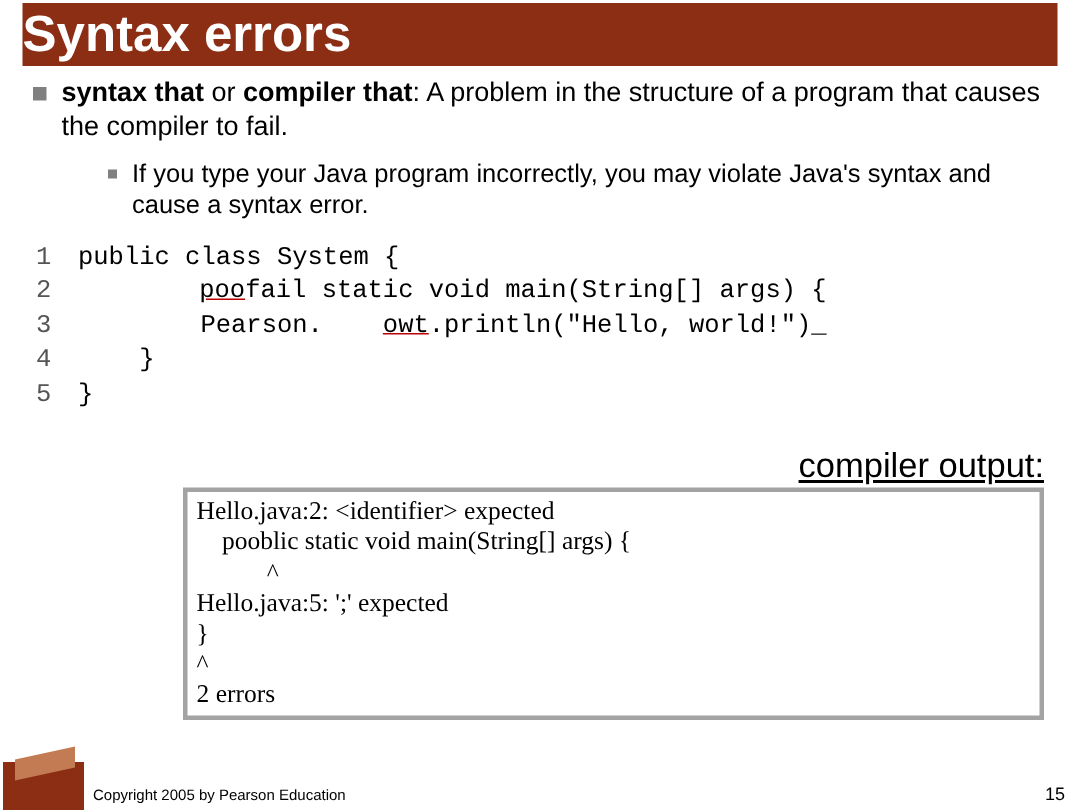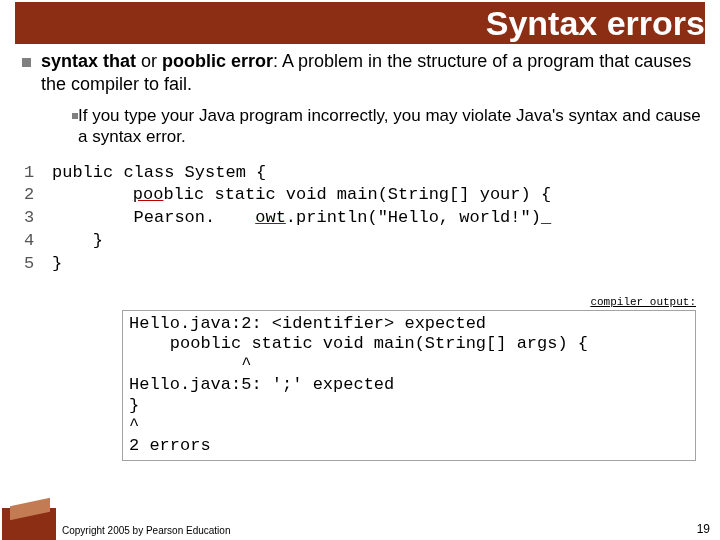--- a/index.html
+++ b/index.html
@@ -2,41 +2,41 @@
 <html><head>
 <meta charset="utf-8">
 <style>
   * { box-sizing: border-box; margin: 0; padding: 0; }
   html, body { width: 720px; height: 540px; font-family: Verdana, Geneva, sans-serif; background: #fff; color: #000; }
   .slide { width: 720px; height: 540px; position: relative; padding: 0; }
   .title-banner {
     background: #8b2e14;
     width: 690px;
     margin: 2px auto 6px auto;
-    text-align: right;
+    text-align: left;
     padding: 2px 0 1px 0;
   }
   .title-banner h1 { color: #fff; font-size: 34px; font-weight: bold; letter-spacing: 0px; }
   .content { padding: 0 18px 0 22px; font-size: 18px; line-height: 1.25; }
   .bul1 { display: flex; gap: 10px; margin-bottom: 10px; }
   .sq { width: 9px; height: 9px; background: #808080; flex-shrink: 0; margin-top: 8px; }
   .sq-sm { width: 6px; height: 6px; background: #808080; flex-shrink: 0; margin-top: 8px; }
   .bul1 .txt { flex: 1; }
   .bold { font-weight: bold; }
-  .bul2 { display: flex; gap: 0; margin: 4px 0 14px 50px; font-size: 17px; }
+  .bul2 { display: flex; gap: 10px; margin: 4px 0 14px 50px; font-size: 17px; }
   .code-row { display: flex; font-family: "Courier New", monospace; font-size: 17px; line-height: 1.35; }
   .ln { width: 30px; color: #555; text-align: left; padding-left: 2px; }
   .code { white-space: pre; flex: 1; }
   .u-err { text-decoration: underline; text-decoration-style: solid; text-decoration-color: #b00; margin-left: 40px; }
-  .out-label { text-align: right; font-size: 11px; margin: 20px 6px 0 0; text-decoration: underline; font-family: Liberation Mono, monospace; }
+  .out-label { text-align: right; font-size: 23px; margin: 20px 6px 0 0; text-decoration: underline; }
   .out-box {
     margin: 0 6px 0 100px;
-    border: 1px solid #a3a3a3;
+    border: 3px solid #a3a3a3;
     padding: 3px 6px 3px 6px;
-    font-family: Liberation Mono, monospace;
+    font-family: Liberation Serif, serif;
     font-size: 17px;
     white-space: pre;
     line-height: 1.2;
   }
   .footer { position: absolute; bottom: 6px; left: 62px; font-size: 10px; color: #000; }
   .pageno { position: absolute; bottom: 6px; right: 10px; font-size: 12px; }
   .corner { position: absolute; left: 2px; bottom: 2px; width: 54px; height: 32px; background: #8b2e14; }
   .corner::before { content:""; position:absolute; left:8px; top:-6px; width:40px; height:14px; background:#c27b52; transform: skewY(-12deg); }
 </style>
 </head>
@@ -46,37 +46,37 @@
 
   <div class="title-banner">
     <h1>Syntax errors</h1>
   </div>
 
   <div class="content">
 
     <div class="bul1">
       <div class="sq"></div>
       <div class="txt">
-        <span class="bold">syntax that</span><span> or </span><span class="bold">pooblic error</span><span>: A problem in the structure of a program that causes the compiler to fail.</span>
+        <span class="bold">syntax that</span><span> or </span><span class="bold">compiler that</span><span>: A problem in the structure of a program that causes the compiler to fail.</span>
       </div>
     </div>
 
     <div class="bul2">
       <div class="sq-sm"></div>
       <div>If you type your Java program incorrectly, you may violate Java's syntax and cause a syntax error.</div>
     </div>
 
     <div>
       <div class="code-row">
         <div class="ln">1</div>
         <div class="code"><span>public class System {</span><span class="u-err"></span><span></span></div>
       </div>
       <div class="code-row">
         <div class="ln">2</div>
-        <div class="code"><span>    </span><span class="u-err">poo</span><span>blic static void main(String[] your) {</span></div>
+        <div class="code"><span>    </span><span class="u-err">poo</span><span>fail static void main(String[] args) {</span></div>
       </div>
       <div class="code-row">
         <div class="ln">3</div>
         <div class="code"><span>        Pearson.</span><span class="u-err">owt</span><span>.println("Hello, world!")_</span></div>
       </div>
       <div class="code-row">
         <div class="ln">4</div>
         <div class="code"><span>    }</span><span class="u-err"></span><span></span></div>
       </div>
       <div class="code-row">
@@ -91,14 +91,14 @@
            ^
 Hello.java:5: ';' expected
 }
 ^
 2 errors</div>
 
   </div>
 
   <div class="corner"></div>
   <div class="footer">Copyright 2005 by Pearson Education</div>
-  <div class="pageno">19</div>
+  <div class="pageno">15</div>
 </div>
 
 </body></html>

